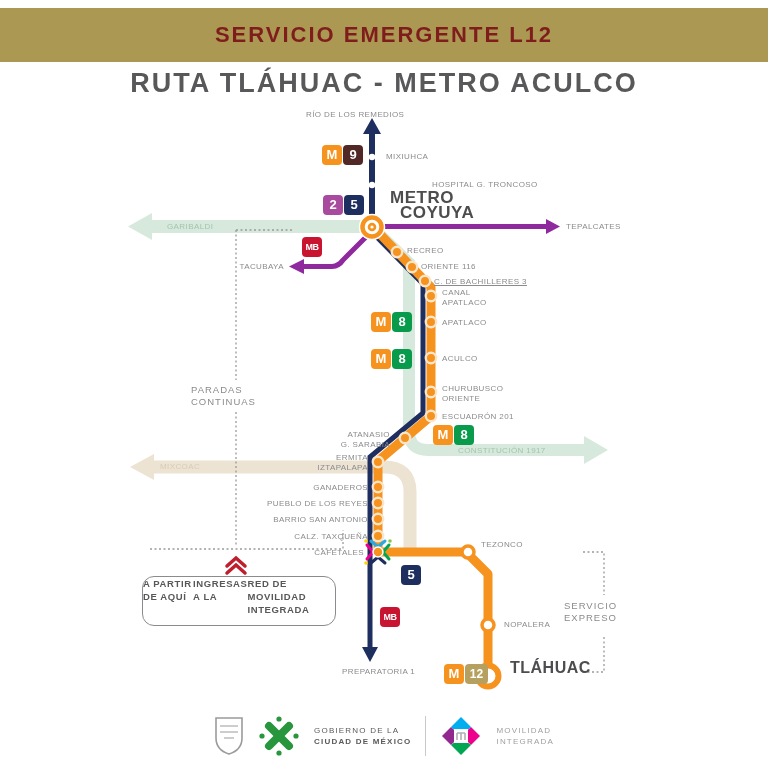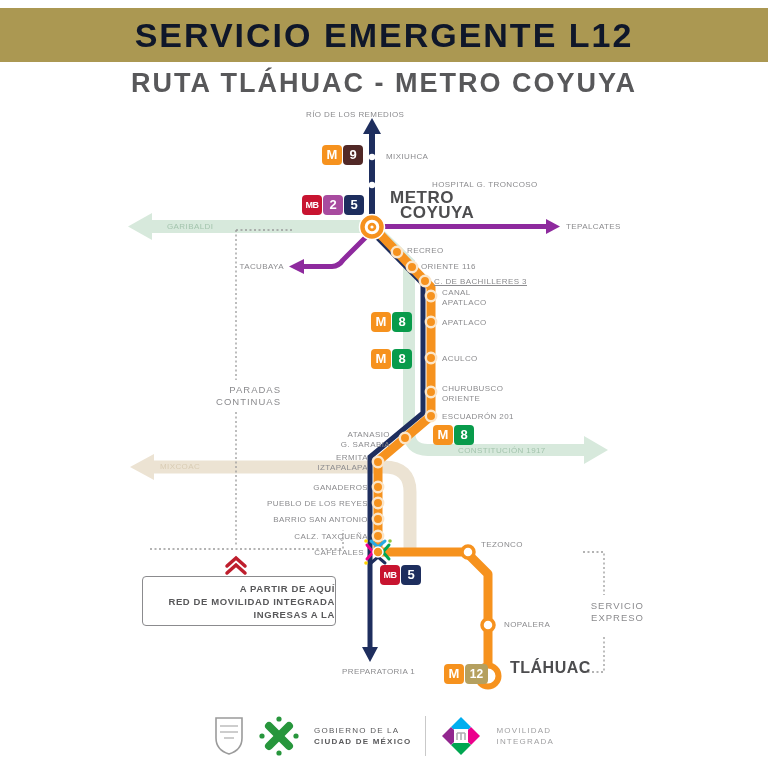--- a/index.html
+++ b/index.html
@@ -1,60 +1,60 @@
 <!DOCTYPE html>
 <html><head>
 <meta charset="utf-8">
 <style>
   html,body{margin:0;padding:0;background:#ffffff;}
   #poster{position:relative;width:768px;height:768px;background:#ffffff;overflow:hidden;
           font-family:"Liberation Sans", sans-serif;}
   
   .banner{position:absolute;left:0;top:8px;width:768px;height:54px;background:#AB9852;
           display:flex;align-items:center;justify-content:center;}
-  .banner h1{margin:10px;color:#0f172a;font-size:34px;font-weight:bold;letter-spacing:2px;white-space:nowrap;}
+  .banner h1{margin:10px;color:#7f1d1d;font-size:22px;font-weight:bold;letter-spacing:2px;white-space:nowrap;}
   .route-title{position:absolute;left:0;top:68px;width:768px;text-align:center;color:#58585A;
           font-size:27px;font-weight:bold;letter-spacing:2px;white-space:nowrap;}
   
   svg.map{position:absolute;left:0;top:0;}
   
   .lbl{position:absolute;font-size:8px;color:#8B8B8E;letter-spacing:.4px;white-space:nowrap;line-height:10px;}
   .lbl.two{line-height:10px;}
   .lbl.r{text-align:right;}
   .lbl.green{color:#A3C4AD;}
   .lbl.beige{color:#D9CCB4;}
   .big{position:absolute;font-size:17px;font-weight:bold;color:#4D4D4F;letter-spacing:.5px;line-height:15px;white-space:nowrap;}
-  .note{position:absolute;font-size:9.5px;color:#8B8B8E;letter-spacing:1px;text-align:right;line-height:12px;white-space:nowrap;}
+  .note{position:absolute;font-size:9.5px;color:#8B8B8E;letter-spacing:1px;text-align:left;line-height:12px;white-space:nowrap;}
   
   .badge{position:absolute;width:20px;height:20px;border-radius:4px;display:flex;align-items:center;
          justify-content:center;color:#fff;font-weight:bold;font-size:13px;line-height:20px;}
   .badge.mbtxt{font-size:9px;letter-spacing:-.5px;}
   .b-orange{background:#F6921E;} .b-green{background:#089B4B;} .b-brown{background:#512826;}
-  .b-red{background:#C81430;} .b-purple{background:#A84B9F;} .b-navy{background:#1E2E5E;} .b-gold{background:#B5A05F;}
+  .b-red{background:#C81430;margin-top:42px;} .b-purple{background:#A84B9F;} .b-navy{background:#1E2E5E;} .b-gold{background:#B5A05F;}
   
   .callout{position:absolute;left:142px;top:576px;width:192px;height:48px;border:1.5px solid #8B8B8E;
-           border-radius:4px;background:#fff;display:flex;flex-direction:column;justify-content:center;
-           text-align:right;font-size:9.5px;color:#58585A;letter-spacing:.6px;line-height:13px;font-weight:bold;}
+           border-radius:12px;background:#fff;display:flex;flex-direction:row;justify-content:center;
+           text-align:left;font-size:9.5px;color:#58585A;letter-spacing:.6px;line-height:13px;font-weight:bold;}
   
   .footer{position:absolute;left:0;top:708px;width:768px;height:56px;display:flex;align-items:center;
           justify-content:center;gap:14px;}
   .gobtxt{font-size:8px;color:#5A5A5C;letter-spacing:1.2px;line-height:11px;white-space:nowrap;}
   .gobtxt .b{font-weight:bold;}
   .movtxt{font-size:8px;color:#A0A0A2;letter-spacing:1.2px;line-height:11px;white-space:nowrap;}
   .divider{width:1px;height:40px;background:#C9C9C9;}
 </style>
 </head>
 <body>
 
 <div id="poster">
 
   <div class="banner">
     <h1>SERVICIO EMERGENTE L12</h1>
   </div>
-  <div class="route-title">RUTA TLÁHUAC - METRO COYUYA</div>
+  <div class="route-title">RUTA TLÁHUAC - METRO ACULCO</div>
 
   <svg class="map" width="768" height="768" viewBox="0 0 768 768">
 
     <path d="M 152 467 H 384 Q 410 467 410 492 V 550" fill="none" stroke="#ECE3D3" stroke-width="13"></path>
     <polygon points="154,454 154,480 130,467" fill="#ECE3D3"></polygon>
 
     <path d="M 374 229 L 409 263 V 431 Q 409 450 428 450 H 584" fill="none" stroke="#D7E9DC" stroke-width="12"></path>
     <polygon points="584,436 584,464 608,450" fill="#D7E9DC"></polygon>
     <line x1="150" y1="226.5" x2="374" y2="226.5" stroke="#D7E9DC" stroke-width="13"></line>
     <polygon points="152,213 152,240 128,226.5" fill="#D7E9DC"></polygon>
@@ -178,22 +178,22 @@
   <div class="note" style="left:191px;top:384px;width:90px;">
     <div>PARADAS</div>
     <div>CONTINUAS</div>
   </div>
   <div class="note" style="left:564px;top:600px;width:80px;">
     <div>SERVICIO</div>
     <div>EXPRESO</div>
   </div>
   <div class="callout">
     <div>A PARTIR DE AQUÍ</div>
+    <div>INGRESAS A LA</div>
     <div>RED DE MOVILIDAD INTEGRADA</div>
-    <div>INGRESAS A LA</div>
   </div>
 
   <div class="badge b-orange" style="left:322px;top:145px;">M</div>
   <div class="badge b-brown" style="left:343px;top:145px;">9</div>
 
   <div class="badge b-red mbtxt" style="left:302px;top:195px;">MB</div>
   <div class="badge b-purple" style="left:323px;top:195px;">2</div>
   <div class="badge b-navy" style="left:344px;top:195px;">5</div>
 
   <div class="badge b-orange" style="left:371px;top:312px;">M</div>

